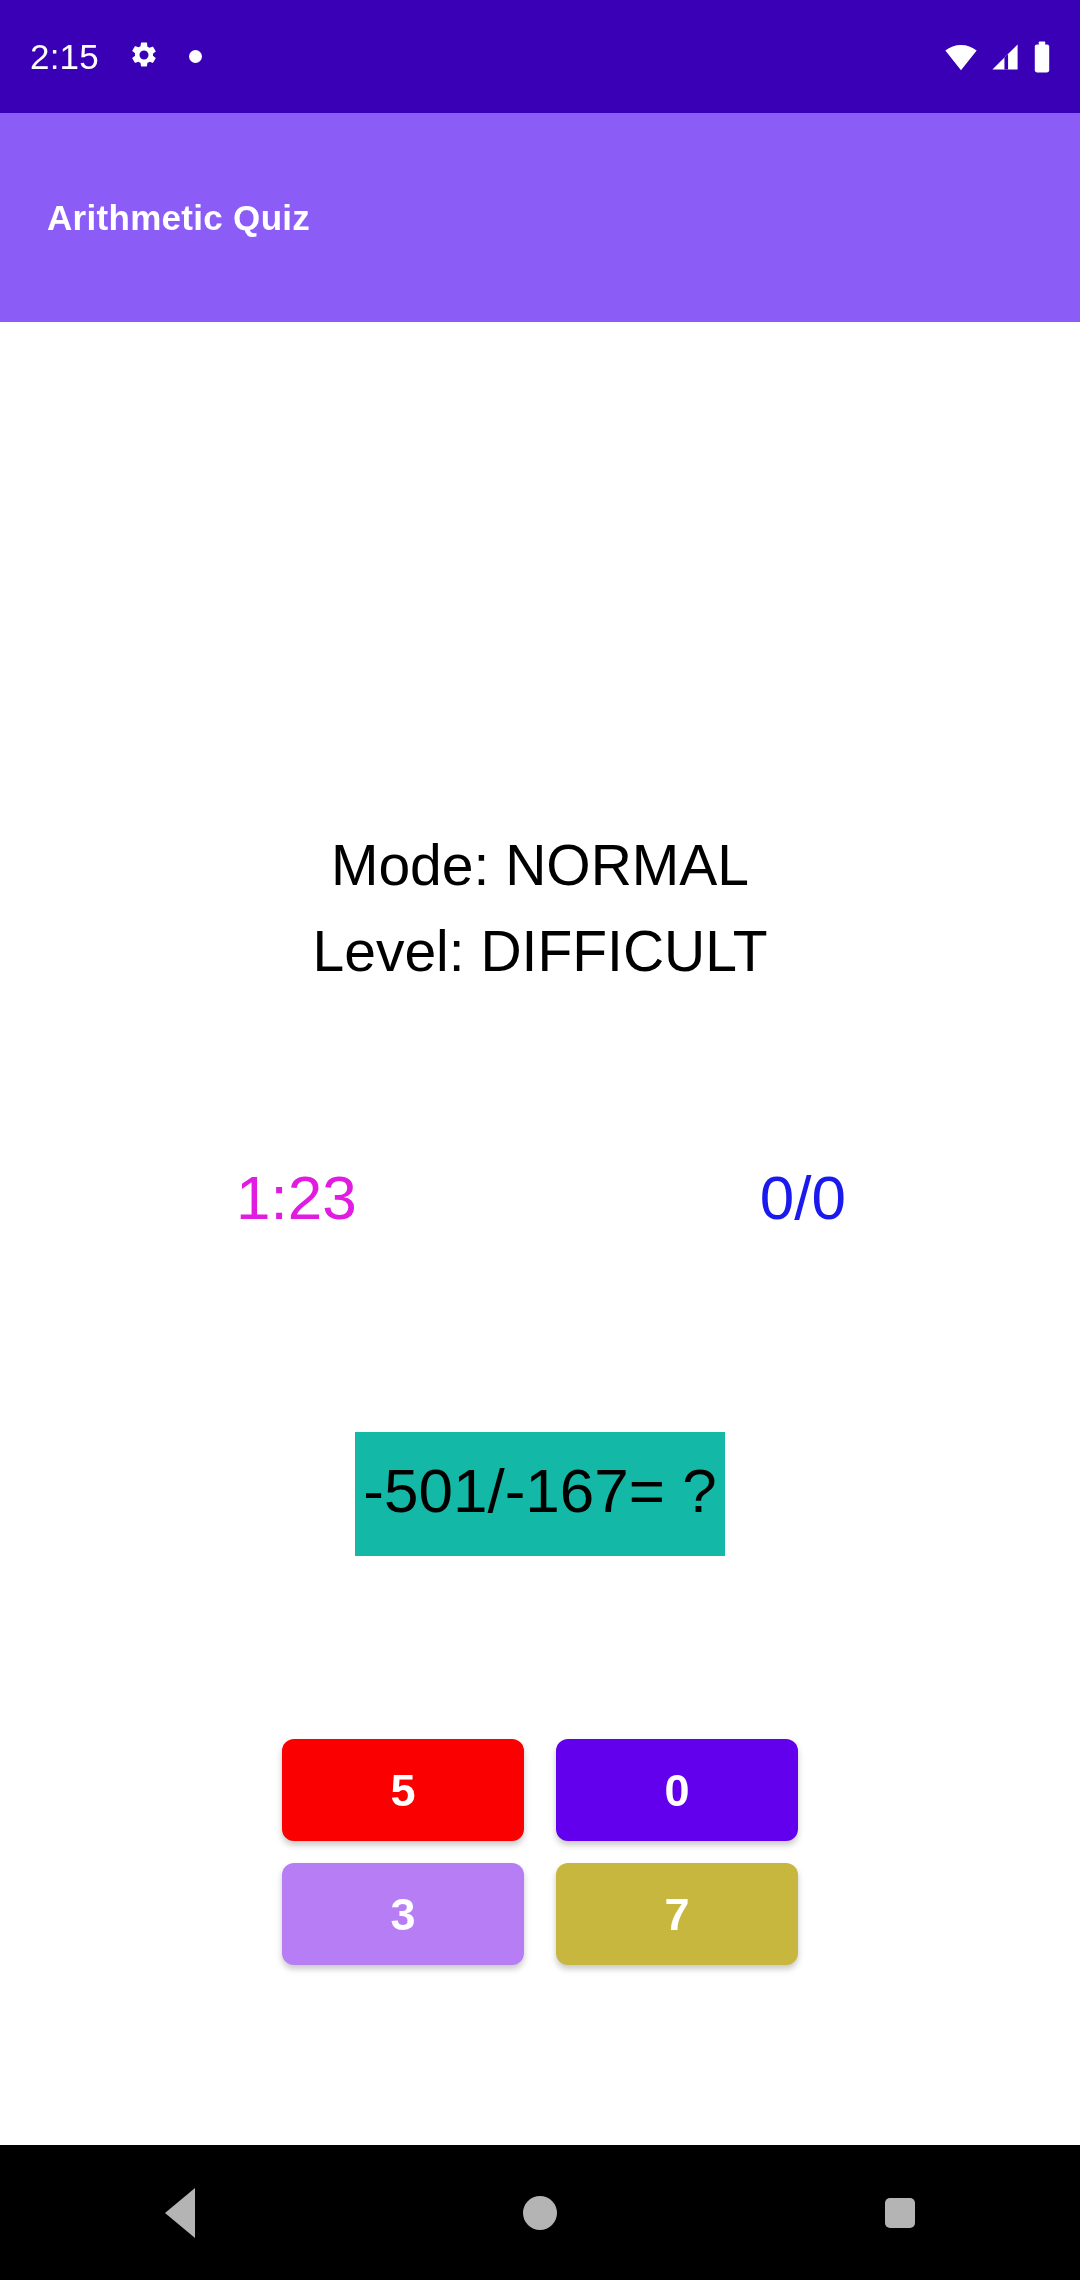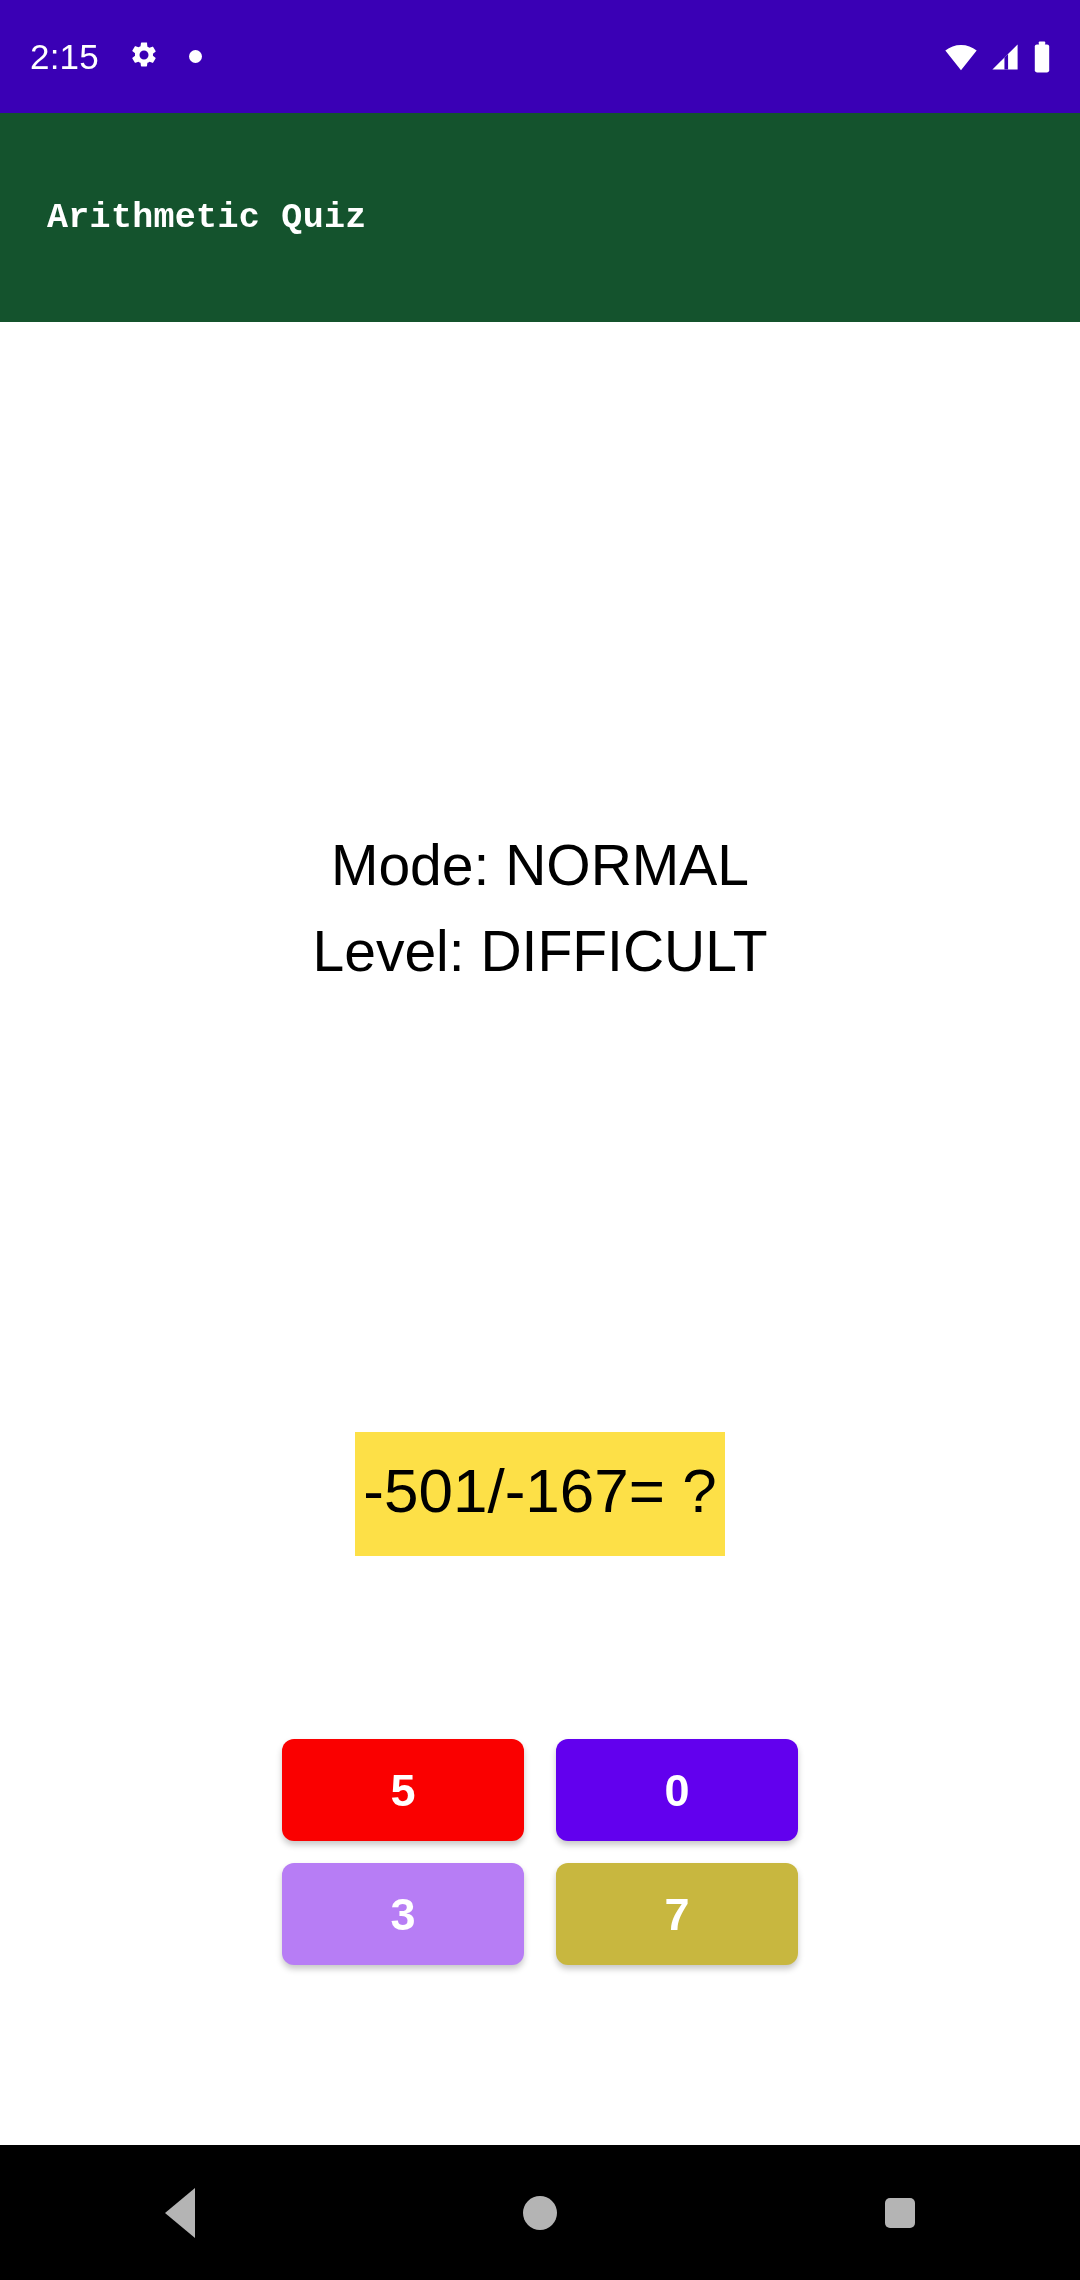--- a/index.html
+++ b/index.html
@@ -226,34 +226,38 @@
       </span>
       <span>
         <svg width="20" height="32" viewBox="0 0 14 24" fill="#ffffff">
           <rect x="4.6" y="0.4" width="4.8" height="2.6" rx="0.6"></rect>
           <rect x="1.6" y="2.6" width="10.8" height="21" rx="1.6"></rect>
         </svg>
       </span>
     </div>
   </div>
 
-  <div class="app-bar" style="background: #14532d; font-family: Liberation Mono, monospace;">
+  <div class="app-bar" style="background: #8b5cf6;">
     <span class="app-title">Arithmetic Quiz</span>
   </div>
 
   <div class="content">
 
     <div class="level-block">
       <div>Mode: NORMAL</div>
       <div>Level: DIFFICULT</div>
     </div>
 
+    <div class="stats-row">
+      <span class="timer-value" style="color: rgb(224, 28, 224);">1:23</span>
+      <span class="score-value" style="color: rgb(26, 26, 238);">0/0</span>
+    </div>
 
     <div class="question-wrap">
-      <div class="question-box" style="background: #fde047;">-501/-167= ?</div>
+      <div class="question-box" style="background: #14b8a6;">-501/-167= ?</div>
     </div>
 
     <div class="answers">
       <div class="answer-row">
         <button class="answer-btn" style="background: rgb(250, 0, 0);">5</button>
         <button class="answer-btn" style="background: rgb(98, 0, 238);">0</button>
       </div>
       <div class="answer-row">
         <button class="answer-btn" style="background: rgb(183, 125, 245);">3</button>
         <button class="answer-btn" style="background: rgb(200, 183, 63);">7</button>

